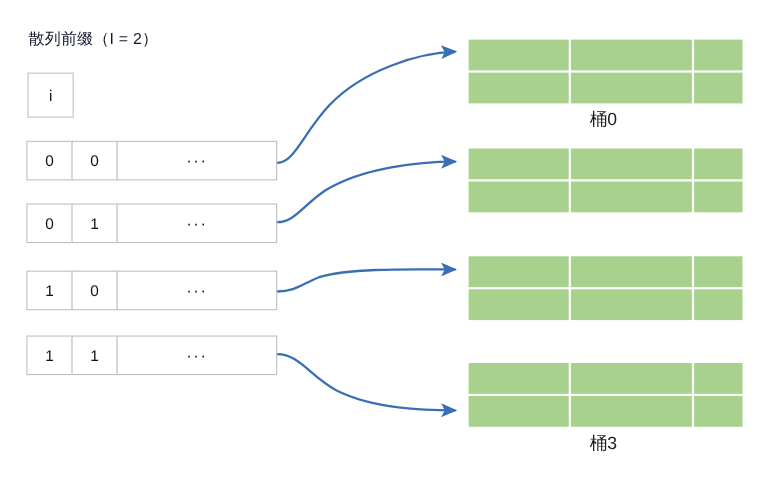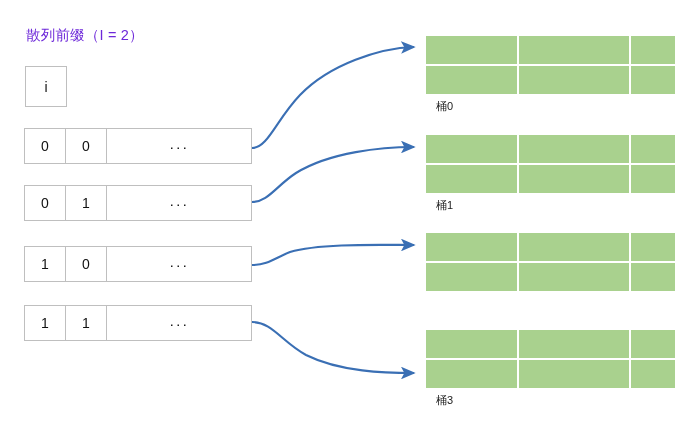--- a/index.html
+++ b/index.html
@@ -17,21 +17,21 @@
     background: #ffffff;
     overflow: hidden;
   }
 
   
   .title {
     position: absolute;
     left: 26px;
     top: 26px;
     font-size: 14.5px;
-    color: #6d28d9;
+    color: #0f172a;
     white-space: nowrap;
     letter-spacing: 0.2px;
   }
 
   
   .index-box {
     position: absolute;
     left: 25px;
     top: 66px;
     width: 42px;
@@ -103,24 +103,24 @@
     display: grid;
     grid-template-columns: 91px 110px 44px;
     grid-template-rows: 1fr 1fr;
     gap: 2px;
   }
   .bucket-cell {
     background: #a9d18e;
   }
   .bucket-label {
     position: absolute;
-    left: 436px;
+    left: 426px;
     width: 245px;
-    text-align: left;
-    font-size: 11px;
+    text-align: center;
+    font-size: 16px;
     color: #1a1a1a;
   }
 
   .bucket-0 { top: 36px; }
   .bucket-0-label { top: 99px; }
   .bucket-1 { top: 135px; }
   .bucket-1-label { top: 198px; }
   .bucket-2 { top: 233px; }
   .bucket-2-label { top: 295px; }
   .bucket-3 { top: 330px; }
@@ -212,21 +212,20 @@
   <div class="bucket bucket-1">
     <div class="bucket-grid">
       <div class="bucket-cell"></div>
       <div class="bucket-cell"></div>
       <div class="bucket-cell"></div>
       <div class="bucket-cell"></div>
       <div class="bucket-cell"></div>
       <div class="bucket-cell"></div>
     </div>
   </div>
-  <div class="bucket-label bucket-1-label">桶1</div>
 
   <div class="bucket bucket-2">
     <div class="bucket-grid">
       <div class="bucket-cell"></div>
       <div class="bucket-cell"></div>
       <div class="bucket-cell"></div>
       <div class="bucket-cell"></div>
       <div class="bucket-cell"></div>
       <div class="bucket-cell"></div>
     </div>

